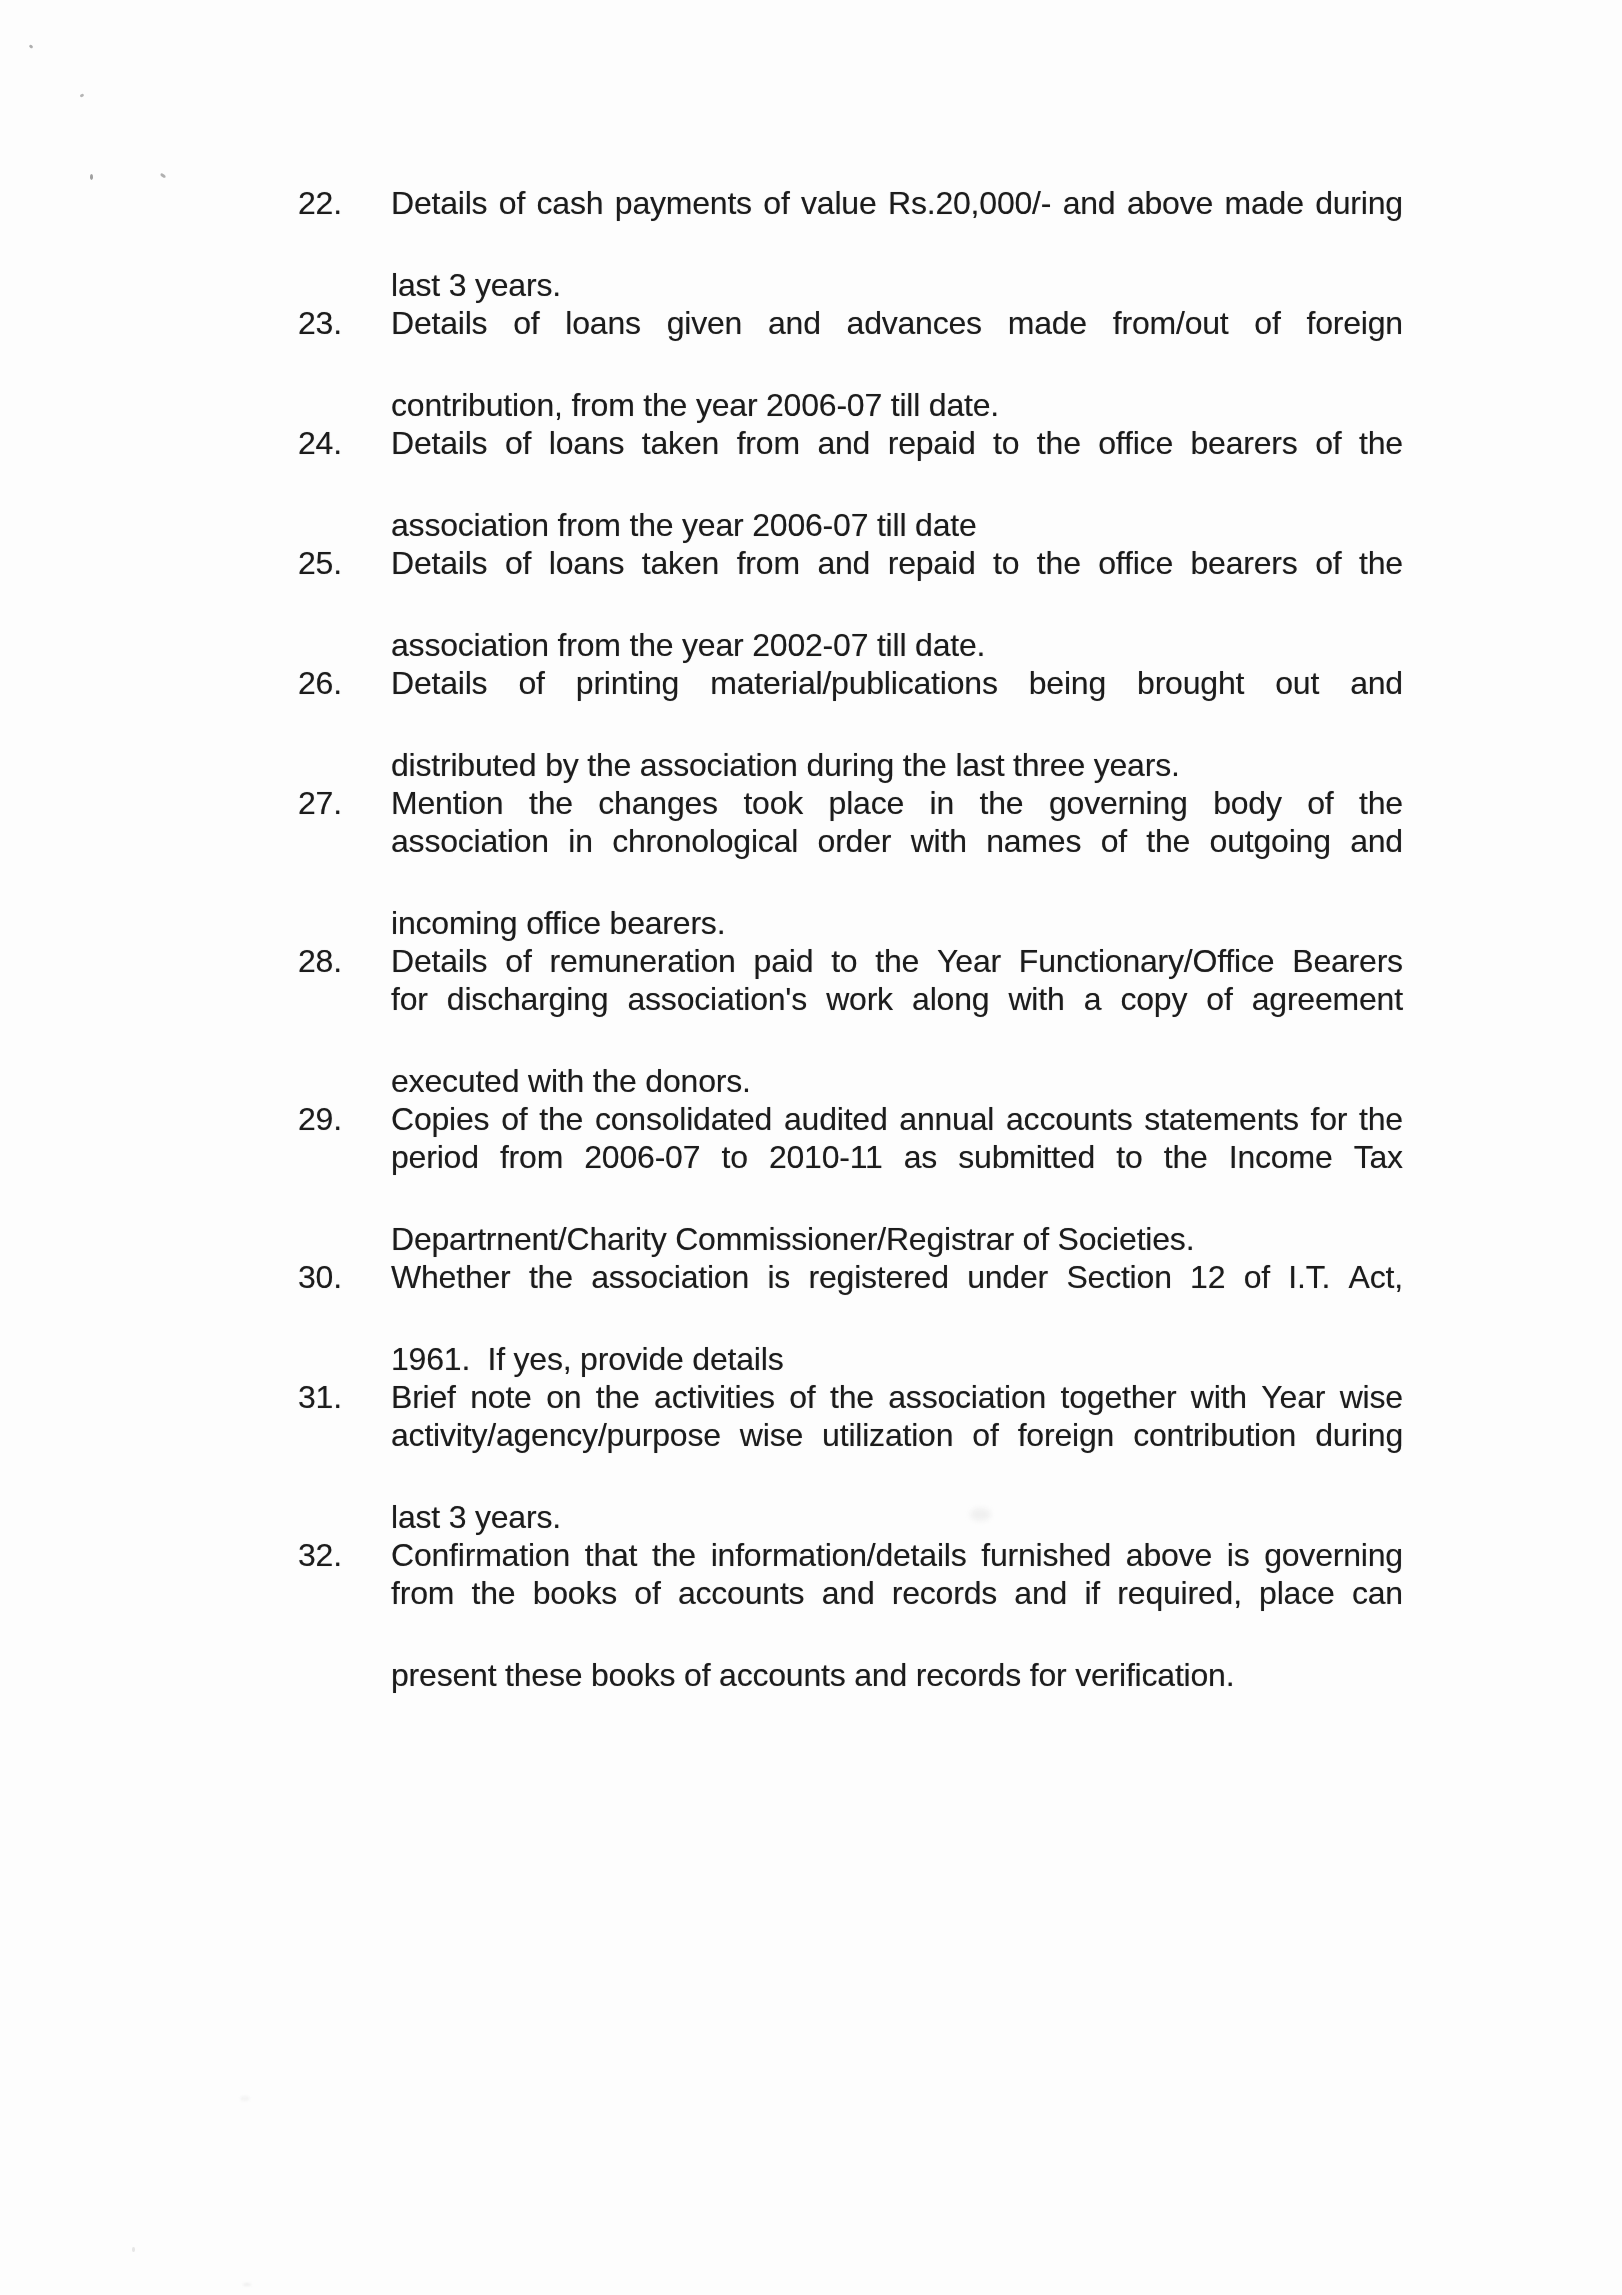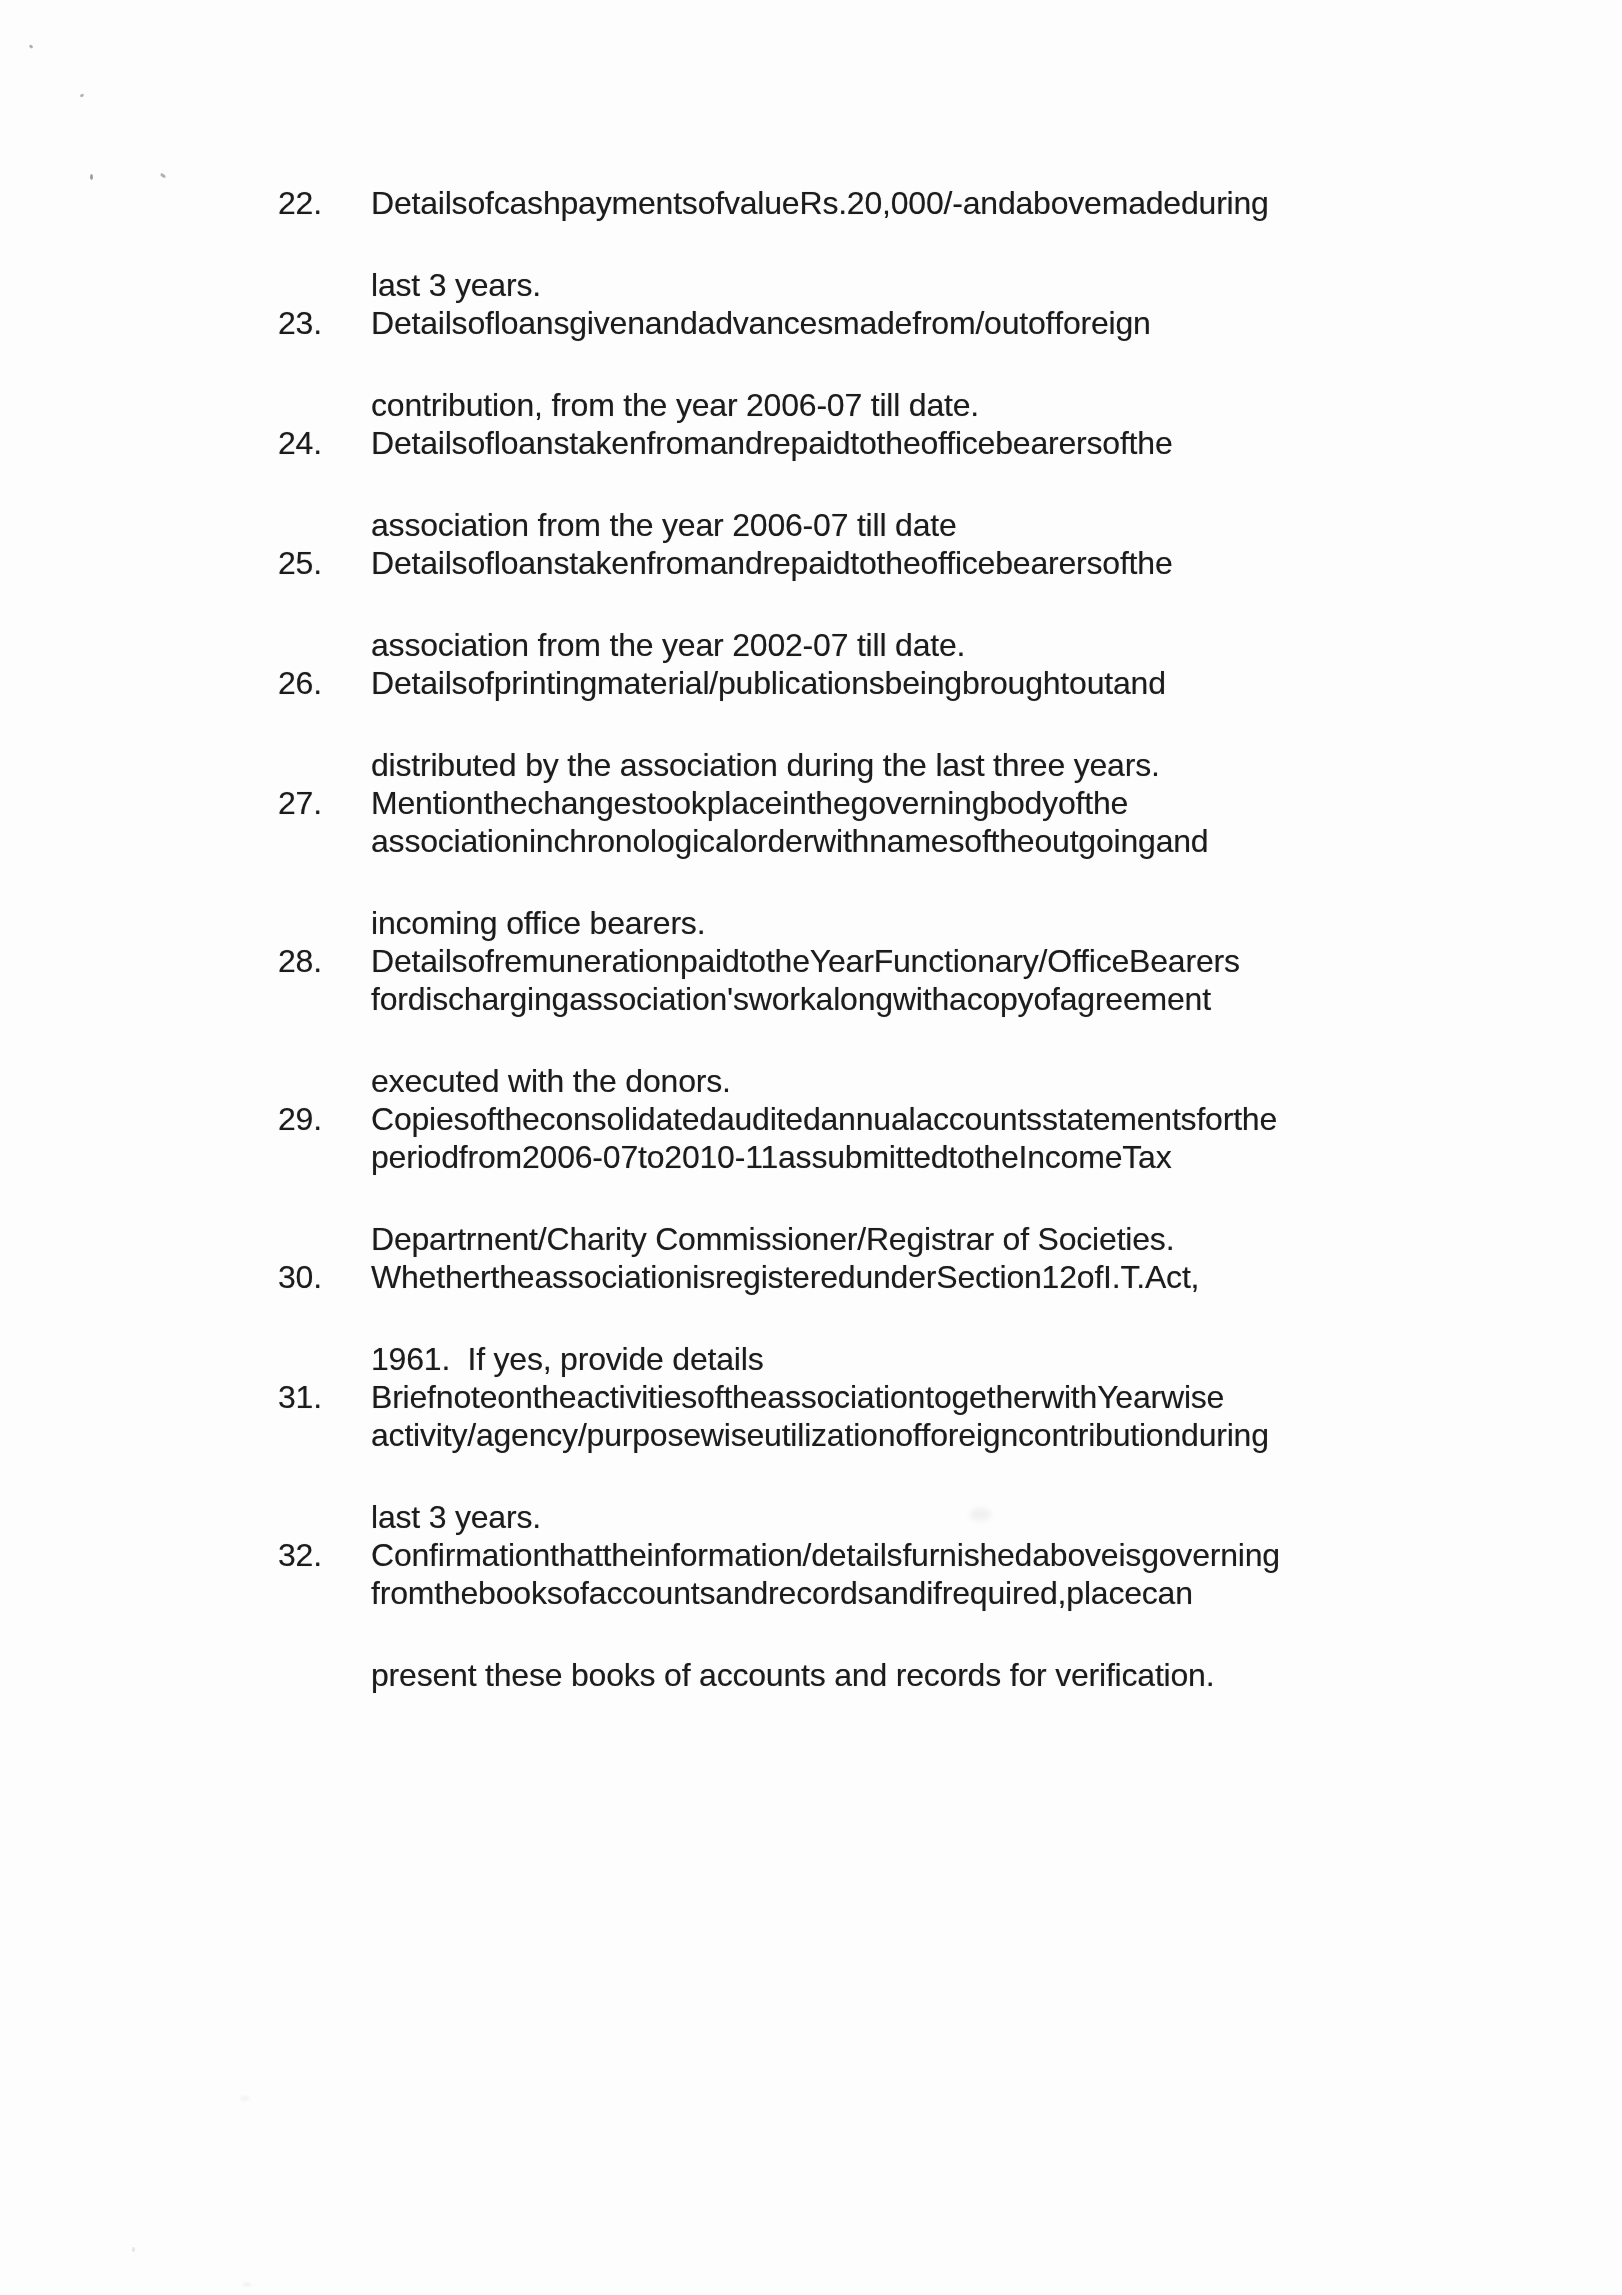--- a/index.html
+++ b/index.html
@@ -27,32 +27,33 @@
   }
   .item {
     display: flex;
     align-items: flex-start;
   }
   .num {
     width: 93px;
     flex: 0 0 93px;
     line-height: 38px;
     height: 38px;
+    margin-left: 20px;
   }
   .text {
     flex: 1 1 auto;
     min-width: 0;
   }
   .line {
     height: 38px;
     line-height: 38px;
   }
   .line.justify {
     display: flex;
-    justify-content: flex-start;
+    justify-content: space-between;
   }
   .line.justify span {
     display: inline-block;
     white-space: pre;
   }
   .line.last {
     white-space: pre;
     margin-top: 44px;
   }
   

